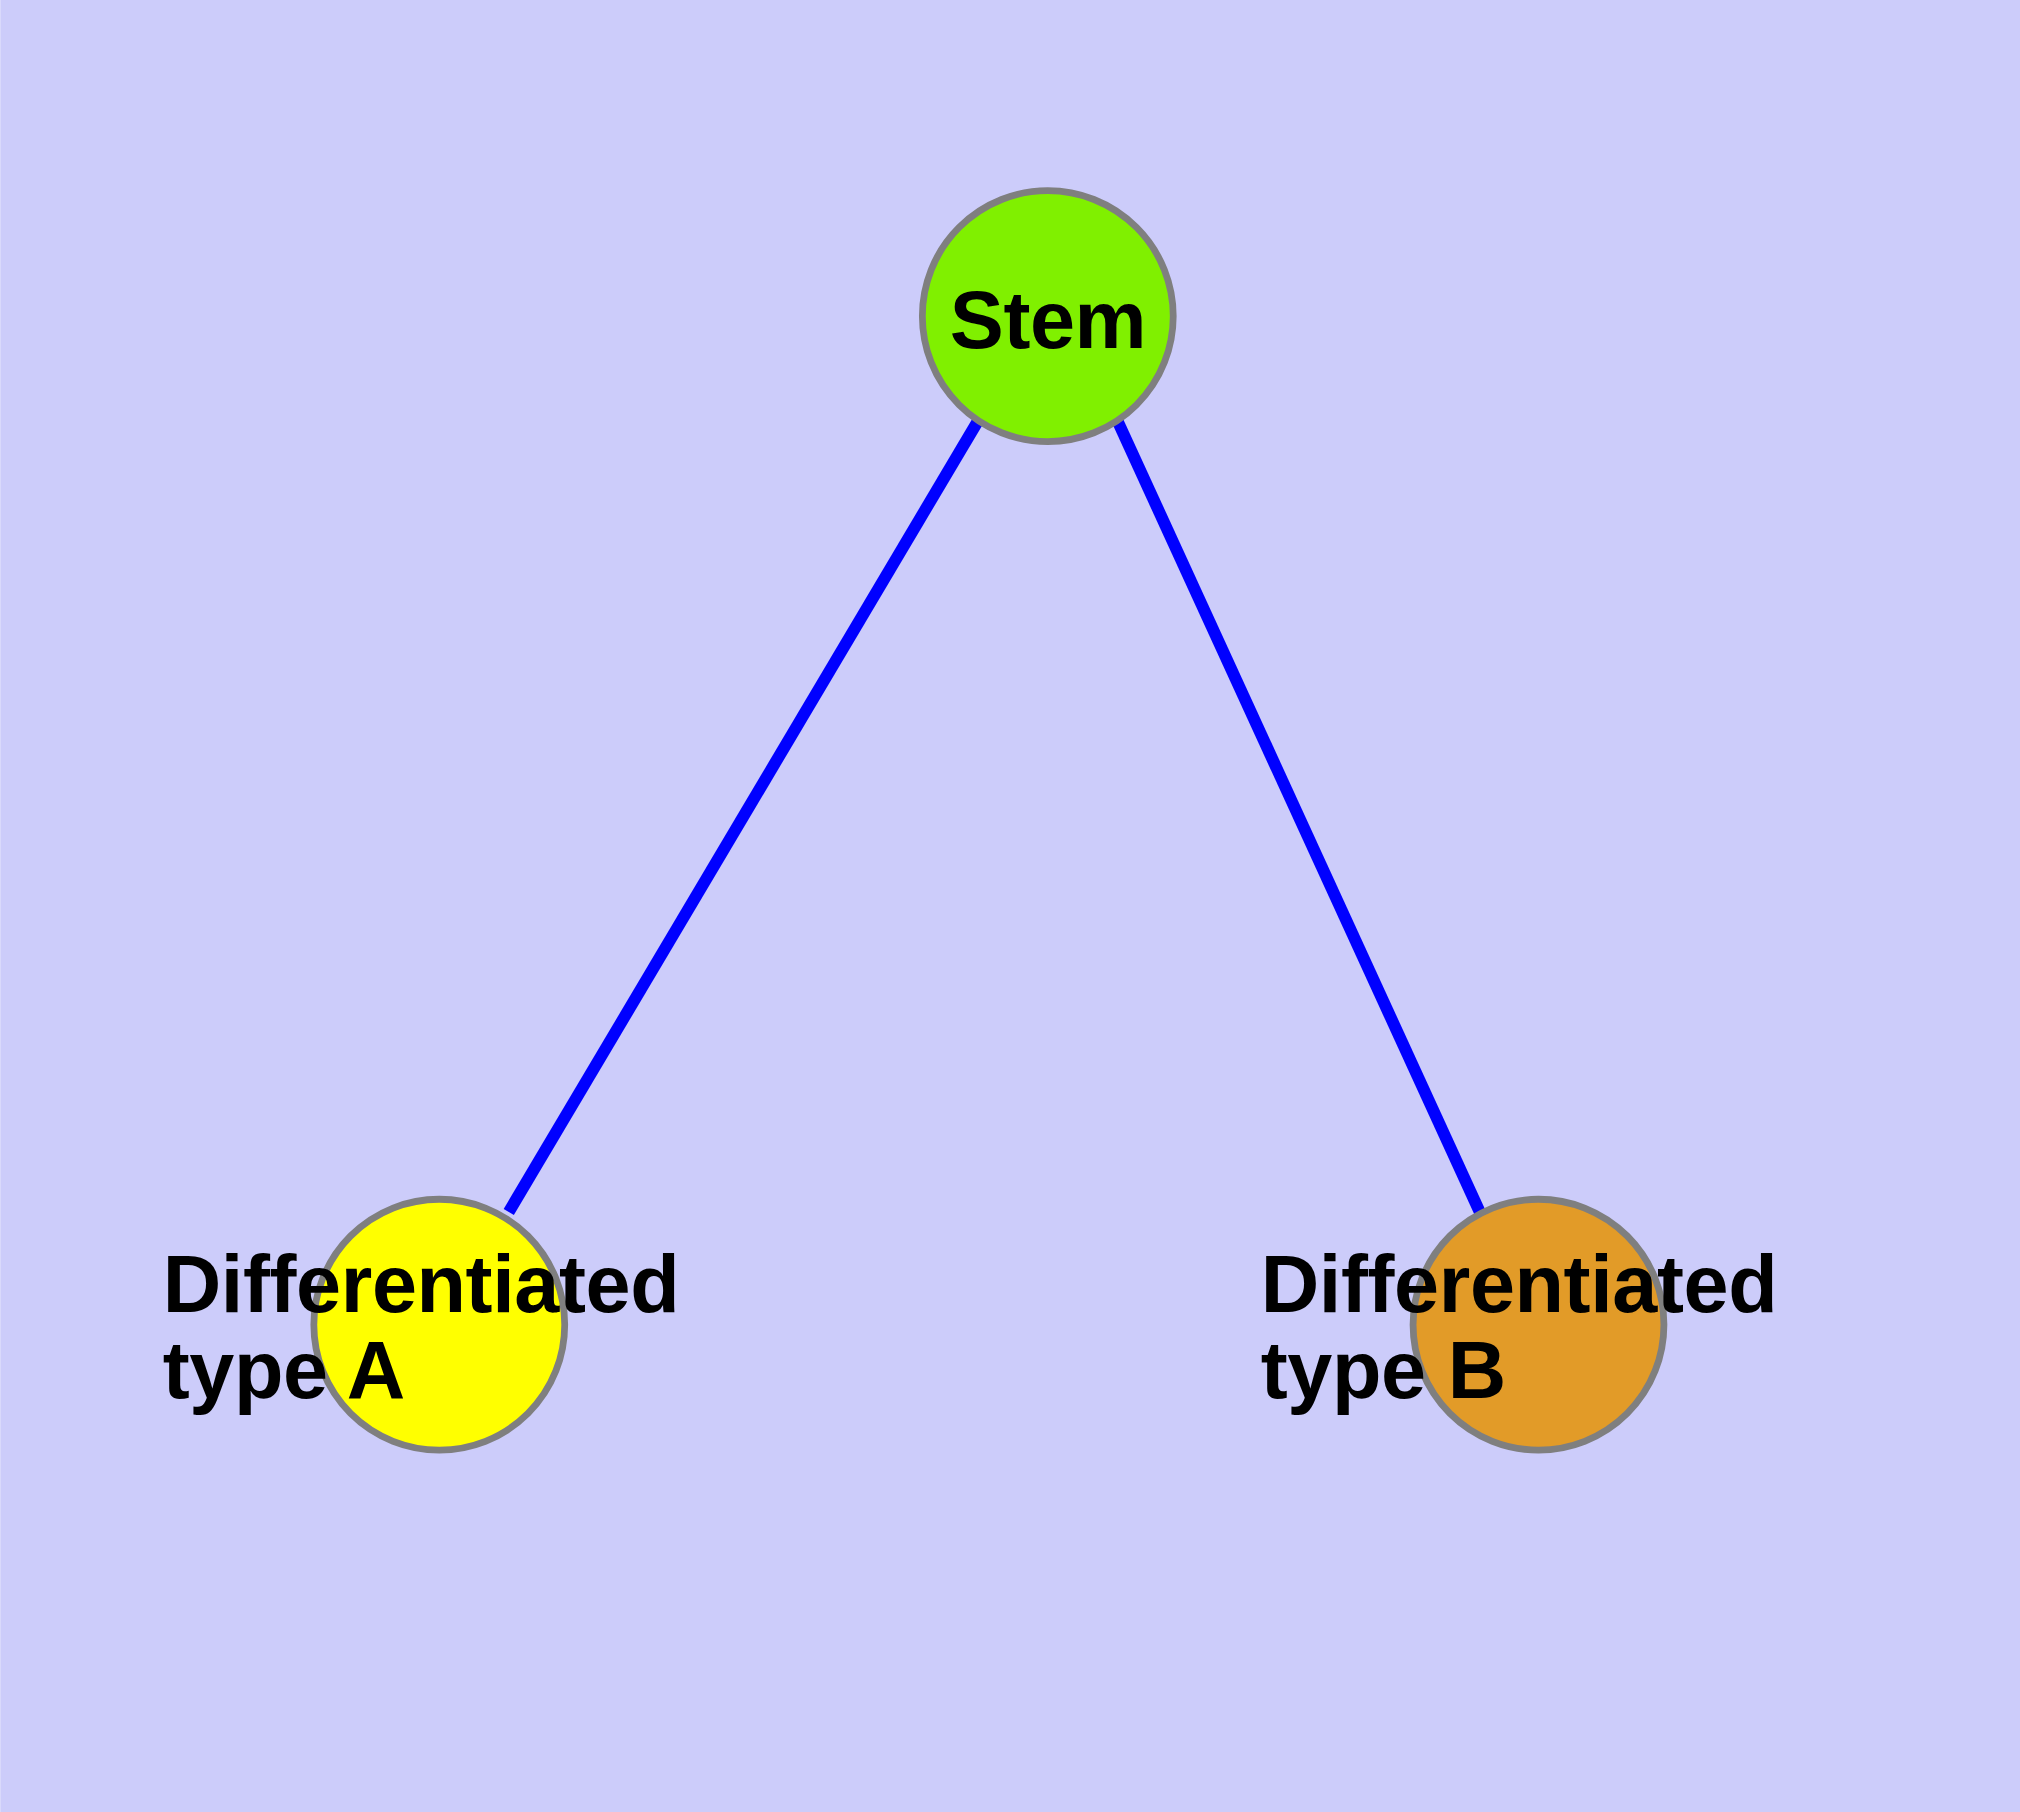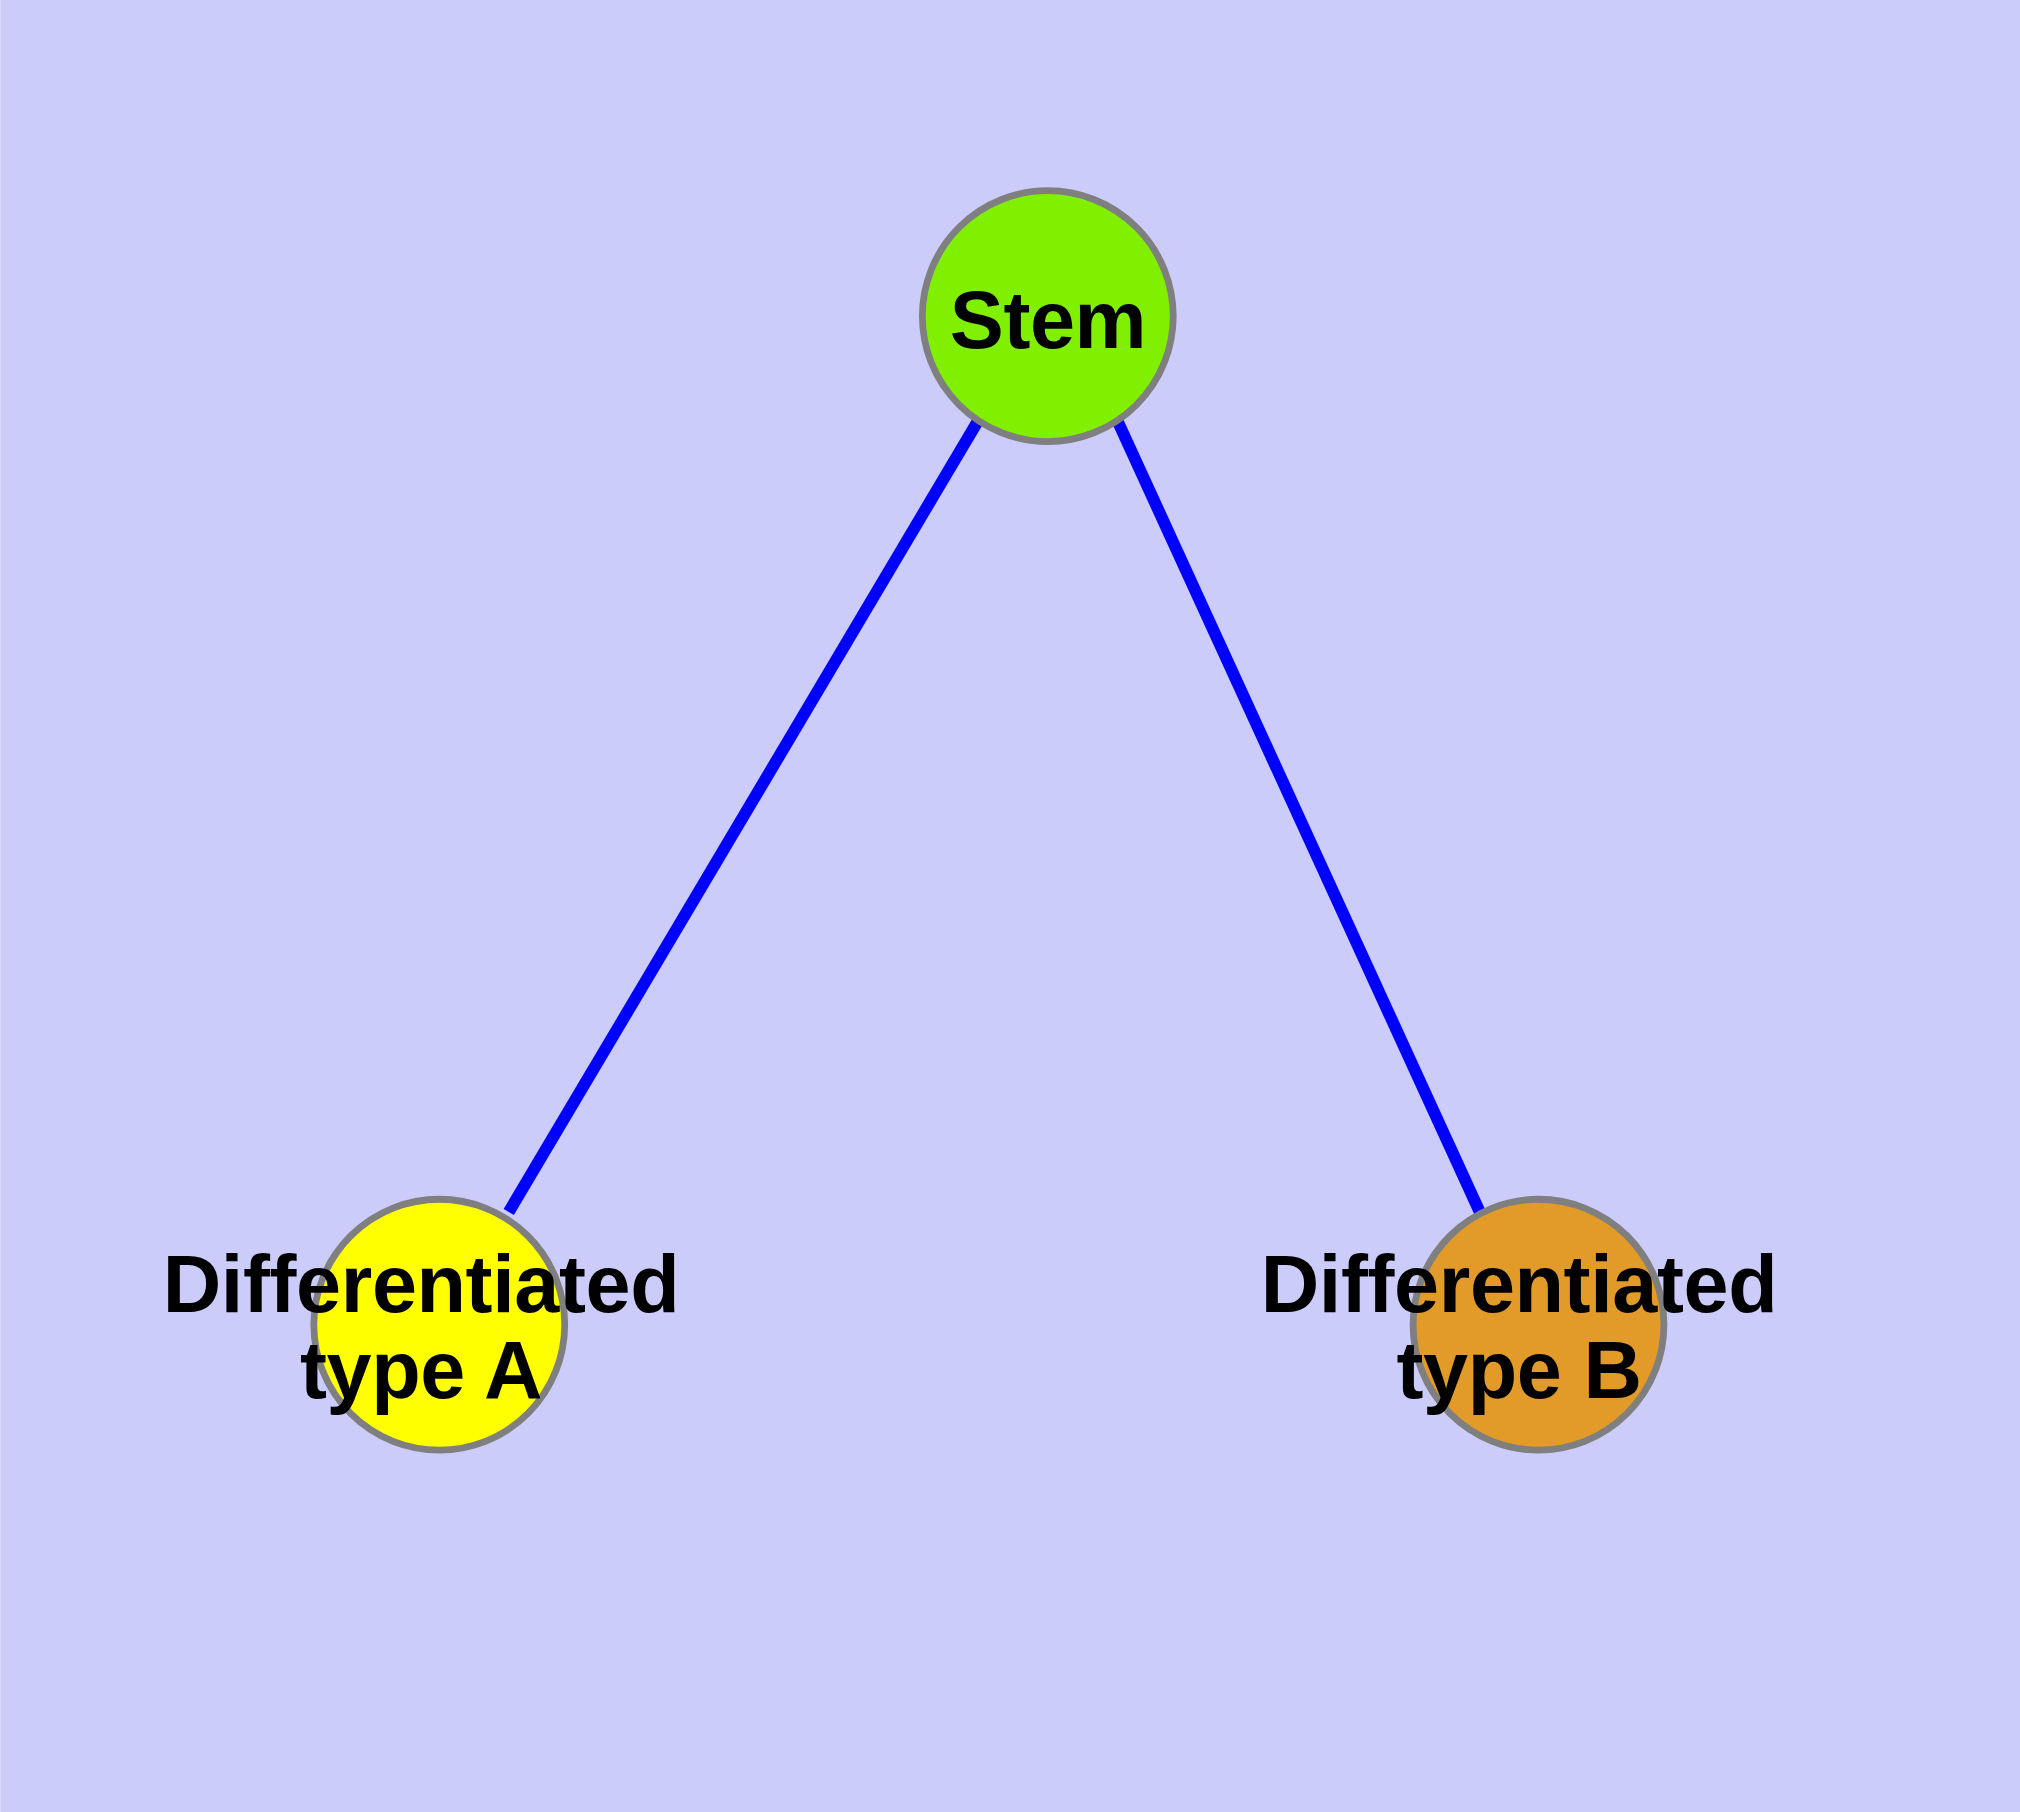--- a/index.html
+++ b/index.html
@@ -21,21 +21,20 @@
     height: 1812px;
     display: block;
   }
   .node-label {
     position: absolute;
     font-family: "Liberation Sans", sans-serif;
     font-weight: bold;
     font-size: 81px;
     line-height: 86px;
     color: #000000;
-    text-align: center;
     white-space: pre;
     transform: translate(-50%, -50%);
     pointer-events: none;
     letter-spacing: -0.4px;
   }
 </style>
 </head>
 <body>
 
 <div id="canvas" style="width: 2021px; height: 1812px;">

